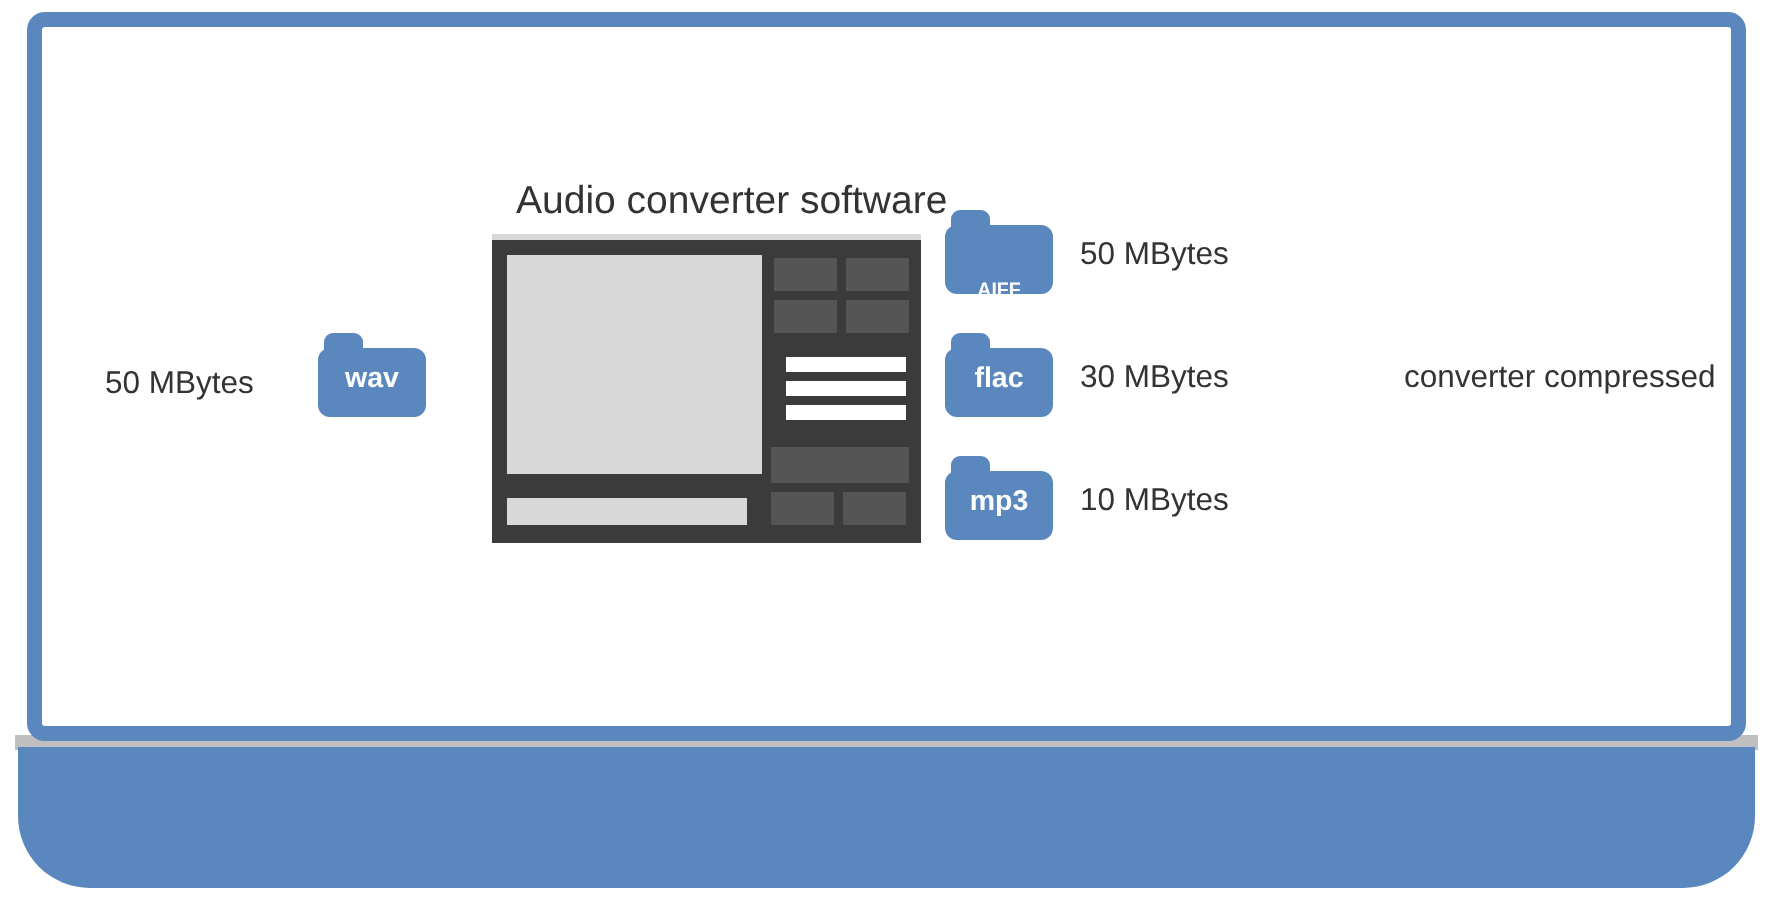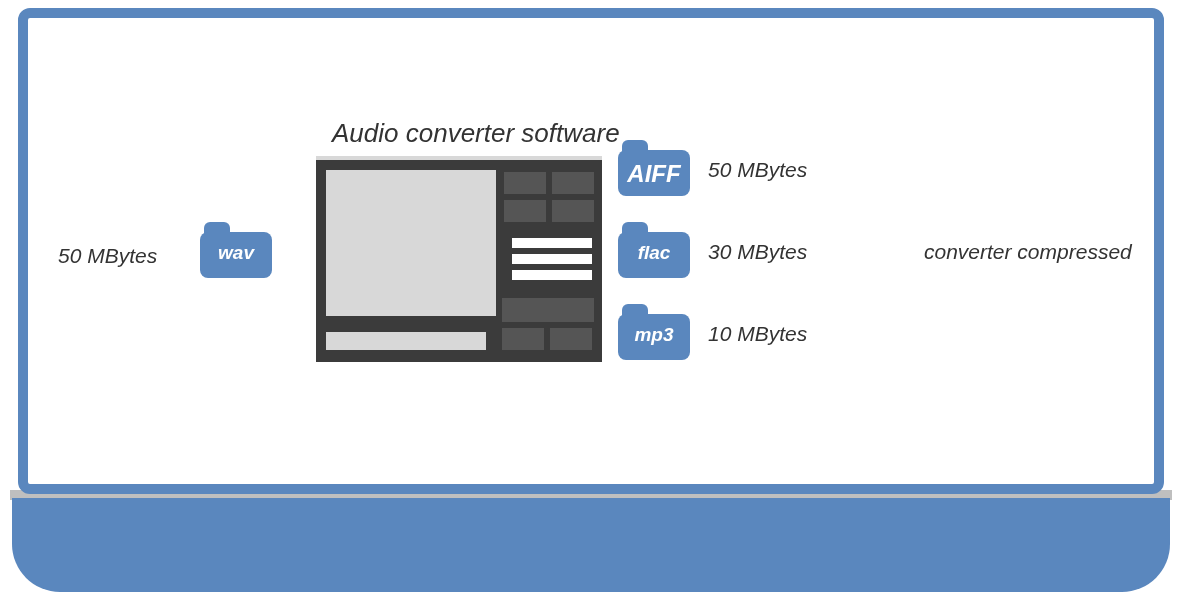--- a/index.html
+++ b/index.html
@@ -38,25 +38,24 @@
     left: 10px;
     top: 490px;
     width: 1162px;
     height: 10px;
     background: rgba(0,0,0,.25);
   }
 
   
   .content {
     position: absolute;
-    left: 26px;
+    left: 38px;
     top: 28px;
     width: 1106px;
     height: 448px;
-    font-style: italic;
   }
 
   .txt {
     font-size: 21px;
     color: #333;
     white-space: nowrap;
   }
 
   .folder {
     position: absolute;
@@ -159,21 +158,21 @@
       <div class="slot" style="top:110px;"></div>
       <div class="wide" style="top:138px;"></div>
       <div class="bar"></div>
       <div class="small" style="left:186px; bottom:12px; top:auto;"></div>
       <div class="small" style="left:234px; bottom:12px; top:auto;"></div>
     </div>
 
     <div class="folder abs" style="left:564px; top:94px;">
       <div class="tab"></div>
         <div class="body"></div>
-      <span class="label" style="font-size:24px;">AIFF</span>
+      <span class="label" style="font-size:13px;margin-top:25px;">AIFF</span>
     </div>
     <span class="txt abs" style="left:654px; top:112px;">50 MBytes</span>
 
     <div class="folder abs" style="left:564px; top:176px;">
       <div class="tab"></div>
         <div class="body"></div>
       <span class="label">flac</span>
     </div>
     <span class="txt abs" style="left:654px; top:194px;text-align:right;">30 MBytes</span>
     <span class="txt abs" style="left:870px; top:194px;">converter compressed</span>

